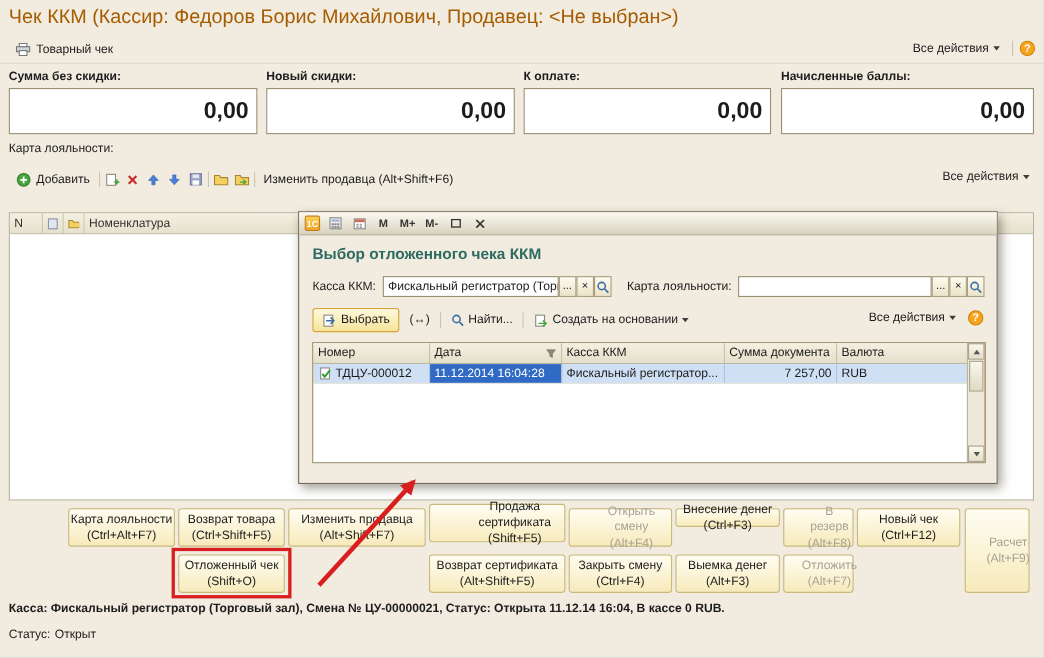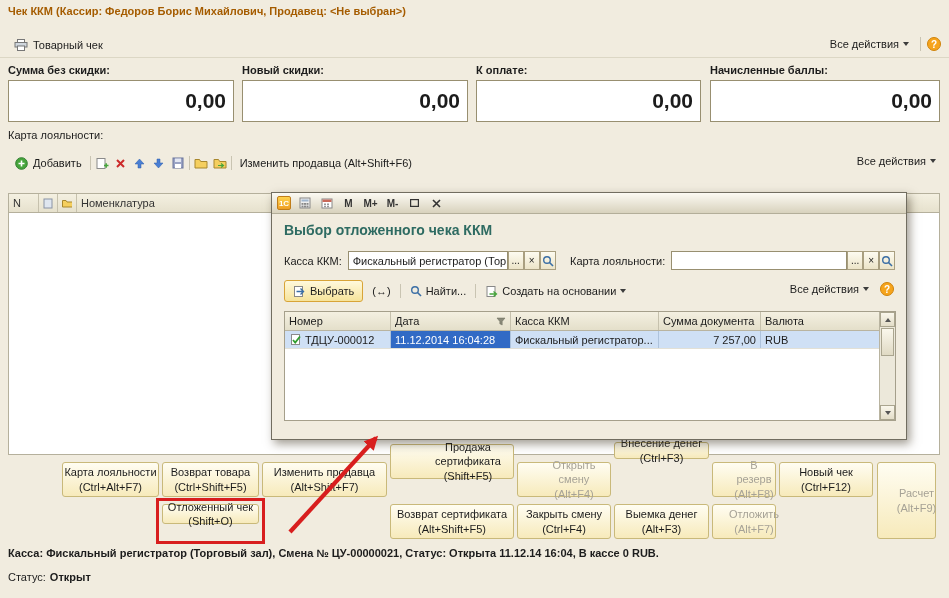--- a/index.html
+++ b/index.html
@@ -1,20 +1,20 @@
 <!DOCTYPE html>
 <html><head>
 <meta charset="utf-8">
 <style>
   *{box-sizing:border-box;margin:0;padding:0;}
   body{margin:0;background:#8f8c80;font-family:"Liberation Sans",sans-serif;}
   .app{position:relative;width:949px;height:598px;background:#f1ecdf;font-size:11px;color:#1c1c1c;overflow:hidden;}
   .abs{position:absolute;}
   .row{display:flex;align-items:center;}
-  .title-main{font-size:11px;font-weight:700;color:#a55c00;white-space:nowrap;}
+  .title-main{font-size:18px;font-weight:400;color:#a55c00;white-space:nowrap;}
   .flatbtn{display:inline-flex;align-items:center;gap:4px;padding:1px 5px;border-radius:2px;white-space:nowrap;}
   .caret{width:0;height:0;border-left:3.5px solid transparent;border-right:3.5px solid transparent;border-top:4px solid #3c3c3c;display:inline-block;}
   .helpc{width:14px;height:14px;border-radius:50%;background:#f6a41c;border:1px solid #cf830b;color:#fff;font-weight:700;font-size:10px;display:inline-flex;align-items:center;justify-content:center;}
   .vsep{width:1px;height:14px;background:#c9c4b2;}
   .hline{height:1px;background:#dcd7c5;}
   .tlabel{font-weight:700;white-space:nowrap;}
   .vbox{background:#fff;border:1px solid #988f70;display:flex;align-items:center;justify-content:flex-end;padding-right:7px;font-size:21px;font-weight:700;}
   .ico{display:inline-flex;align-items:center;justify-content:center;width:16px;height:16px;}
   .gh{background:linear-gradient(#f4f0e1,#e6e1cd);border-right:1px solid #c6c1ad;display:flex;align-items:center;padding:0 4px;color:#333;height:100%;}
   .btn{position:absolute;background:linear-gradient(#fffdf2,#f7eabb);border:1px solid #c9b97a;border-radius:3px;display:flex;flex-direction:column;align-items:center;justify-content:center;text-align:center;line-height:1.3;font-size:11px;color:#1c1c1c;}
@@ -323,42 +323,42 @@
       <span class="hk">(Ctrl+Alt+F7)</span>
   </div>
   <div class="btn" style="left:162px;top:462px;width:97px;height:35px;">
     <span>Возврат товара</span>
       <span class="hk">(Ctrl+Shift+F5)</span>
   </div>
   <div class="btn" style="left:262px;top:462px;width:125px;height:35px;">
     <span>Изменить продавца</span>
       <span class="hk">(Alt+Shift+F7)</span>
   </div>
-  <div class="btn" style="left:390px;top:444px;width:124px;height:35px;padding-left:32px;">
+  <div class="btn" style="left:390px;top:458px;width:124px;height:35px;padding-left:32px;">
     <span>Продажа сертификата</span>
       <span class="hk">(Shift+F5)</span>
   </div>
   <div class="btn disabled" style="left:517px;top:462px;width:94px;height:35px;">
     <span>Открыть смену</span>
       <span class="hk">(Alt+F4)</span>
   </div>
-  <div class="btn" style="left:614px;top:442px;width:95px;height:17px;">
+  <div class="btn" style="left:614px;top:462px;width:95px;height:17px;">
     <span>Внесение денег</span>
       <span class="hk">(Ctrl+F3)</span>
   </div>
   <div class="btn disabled" style="left:712px;top:462px;width:64px;height:35px;justify-content:center;">
     <span>В резерв</span>
       <span class="hk">(Alt+F8)</span>
   </div>
   <div class="btn" style="left:779px;top:462px;width:94px;height:35px;">
     <span>Новый чек</span>
       <span class="hk">(Ctrl+F12)</span>
   </div>
 
-  <div class="btn" style="left:162px;top:504px;width:97px;height:20px;">
+  <div class="btn" style="left:162px;top:504px;width:97px;height:35px;">
     <span>Отложенный чек</span>
       <span class="hk">(Shift+O)</span>
   </div>
   <div class="btn" style="left:390px;top:504px;width:124px;height:35px;">
     <span>Возврат сертификата</span>
       <span class="hk">(Alt+Shift+F5)</span>
   </div>
   <div class="btn" style="left:517px;top:504px;width:94px;height:35px;">
     <span>Закрыть смену</span>
       <span class="hk">(Ctrl+F4)</span>
@@ -384,16 +384,16 @@
       <marker id="ah" markerUnits="userSpaceOnUse" markerWidth="16" markerHeight="16" refX="11" refY="7" orient="auto">
         <path d="M0 0 L14 7 L0 14 Z" fill="#d81e1e"></path>
       </marker>
     </defs>
     <line x1="28" y1="110" x2="114" y2="16" stroke="#d81e1e" stroke-width="4.2" marker-end="url(#ah)"></line>
   </svg>
 
   <div class="abs statusline" style="left:8px;top:547px;">Касса: Фискальный регистратор (Торговый зал), Смена № ЦУ-00000021, Статус: Открыта 11.12.14 16:04, В кассе 0 RUB.</div>
   <div class="abs row" style="left:8px;top:571px;gap:4px;">
     <span>Статус:</span>
-    <span style="font-weight:700;">Открыт</span>
+    <span style="font-weight:400;">Открыт</span>
   </div>
 
 </div>
 
 </body></html>

